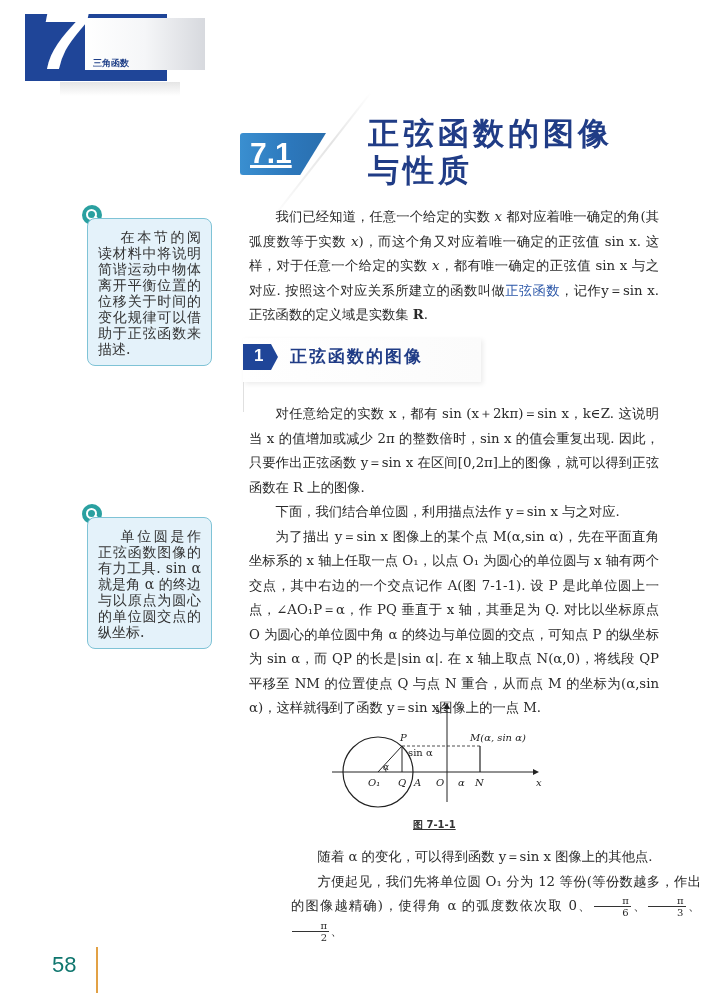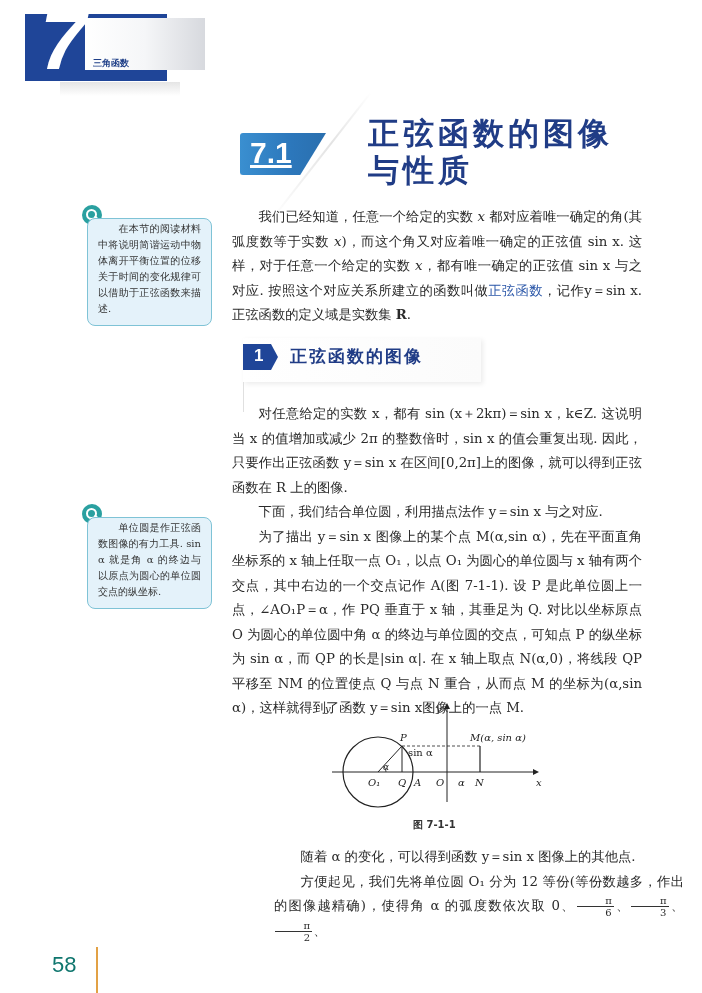--- a/index.html
+++ b/index.html
@@ -13,43 +13,43 @@
   .chapter-label { position: absolute; left: 93px; top: 38px; font-family: "DejaVu Sans", sans-serif; font-weight: bold; font-size: 9px; color: #1f3f88; margin-top: 19px; }
   .chapter-shadow { position: absolute; left: 60px; top: 82px; width: 120px; height: 14px; background: linear-gradient(180deg, rgba(180,180,180,0.35), rgba(255,255,255,0)); }
 
   
   .sec-slash { position: absolute; left: 258px; top: 92px; width: 2px; height: 160px; background: linear-gradient(180deg, rgba(230,230,230,0), #e3e3e3 40%, rgba(230,230,230,0)); transform: rotate(38deg); transform-origin: top left; left: 370px; }
   .sec-badge { position: absolute; left: 240px; top: 133px; width: 86px; height: 42px; background: linear-gradient(90deg, #3a8fd0 0%, #2c77bb 60%, #2a6fae 100%); clip-path: polygon(0 0, 100% 0, 70% 100%, 0 100%); border-radius: 3px 0 0 3px; box-shadow: 0 4px 6px rgba(0,0,0,0.15); }
   .sec-badge-text { position: absolute; left: 250px; top: 136px; font-family: "Liberation Sans", sans-serif; font-weight: bold; font-size: 30px; color: #ffffff; text-decoration: underline; }
   .sec-title { position: absolute; left: 368px; top: 115px; font-family: "DejaVu Sans", sans-serif; font-weight: bold; font-size: 31px; line-height: 37px; color: #203c86; letter-spacing: 4px; width: 260px; }
 
   
-  .note { position: absolute; left: 87px; width: 125px; background: #e4f2fa; border: 1.5px solid #7fc3d6; border-radius: 8px; font-size: 10px; line-height: 16px; color: #333; padding: 2px 10px 8px 10px; text-align: justify; }
+  .note { position: absolute; left: 87px; width: 125px; background: #e4f2fa; border: 1.5px solid #7fc3d6; border-radius: 8px; font-size: 14px; line-height: 16px; color: #333; padding: 10px 10px 8px 10px; text-align: justify; }
   .note .indent { display: inline-block; width: 20px; }
   .note-icon { position: absolute; width: 20px; height: 20px; border-radius: 50%; background: #2aa0a0; }
   .note-icon::before { content: ""; position: absolute; left: 4px; top: 4px; width: 7px; height: 7px; border: 2px solid #fff; border-radius: 50%; }
   .note-icon::after { content: ""; position: absolute; left: 12px; top: 12px; width: 5px; height: 2px; background: #fff; transform: rotate(45deg); }
 
   
-  .para { position: absolute; left: 232px; width: 410px; font-size: 13.3px; line-height: 24.5px; color: #2a2a2a; text-align: justify; }
+  .para { position: absolute; left: 249px; width: 410px; font-size: 13.3px; line-height: 24.5px; color: #2a2a2a; text-align: justify; }
   .para p { text-indent: 2em; }
   .para .hl { color: #2a56a8; font-family: "DejaVu Sans", sans-serif; }
   .para i { font-style: italic; }
   .para b { font-weight: bold; }
 
   
   .sub-header { position: absolute; left: 243px; top: 338px; width: 238px; height: 44px; box-shadow: 2px 2px 5px rgba(0,0,0,0.08); background: linear-gradient(90deg, #ffffff, #fbfbfb); }
   .sub-badge { position: absolute; left: 243px; top: 344px; width: 35px; height: 26px; background: #1f4598; clip-path: polygon(0 0, 80% 0, 100% 50%, 80% 100%, 0 100%); }
   .sub-badge-text { position: absolute; left: 254px; top: 346px; font-family: "Liberation Sans", sans-serif; font-weight: bold; font-size: 17px; color: #fff; }
   .sub-title { position: absolute; left: 290px; top: 345px; font-family: "DejaVu Sans", sans-serif; font-weight: bold; font-size: 17px; color: #203c86; letter-spacing: 2px; }
   .sub-line { position: absolute; left: 243px; top: 382px; width: 1px; height: 30px; background: #e0e0e0; }
 
   
   .figure { position: absolute; left: 320px; top: 700px; width: 230px; height: 110px; }
-  .fig-caption { position: absolute; left: 413px; top: 818px; font-family: "DejaVu Sans", sans-serif; font-size: 10px; font-weight: bold; color: #333; }
+  .fig-caption { position: absolute; left: 413px; top: 818px; font-family: "DejaVu Sans", sans-serif; font-size: 10px; font-weight: bold; color: #333; text-decoration: underline; }
 
   
   .page-num { position: absolute; left: 52px; top: 952px; font-family: Liberation Sans, sans-serif; font-size: 22px; color: #0f766e; }
   .page-rule { position: absolute; left: 96px; top: 947px; width: 1.5px; height: 46px; background: #e2a145; }
 
   .frac { display: inline-block; vertical-align: middle; text-align: center; font-size: 10px; line-height: 11px; margin: 0 1px; }
   .frac span { display: block; }
   .frac .num { border-bottom: 1px solid #333; padding: 0 2px; }
 </style>
 </head>

